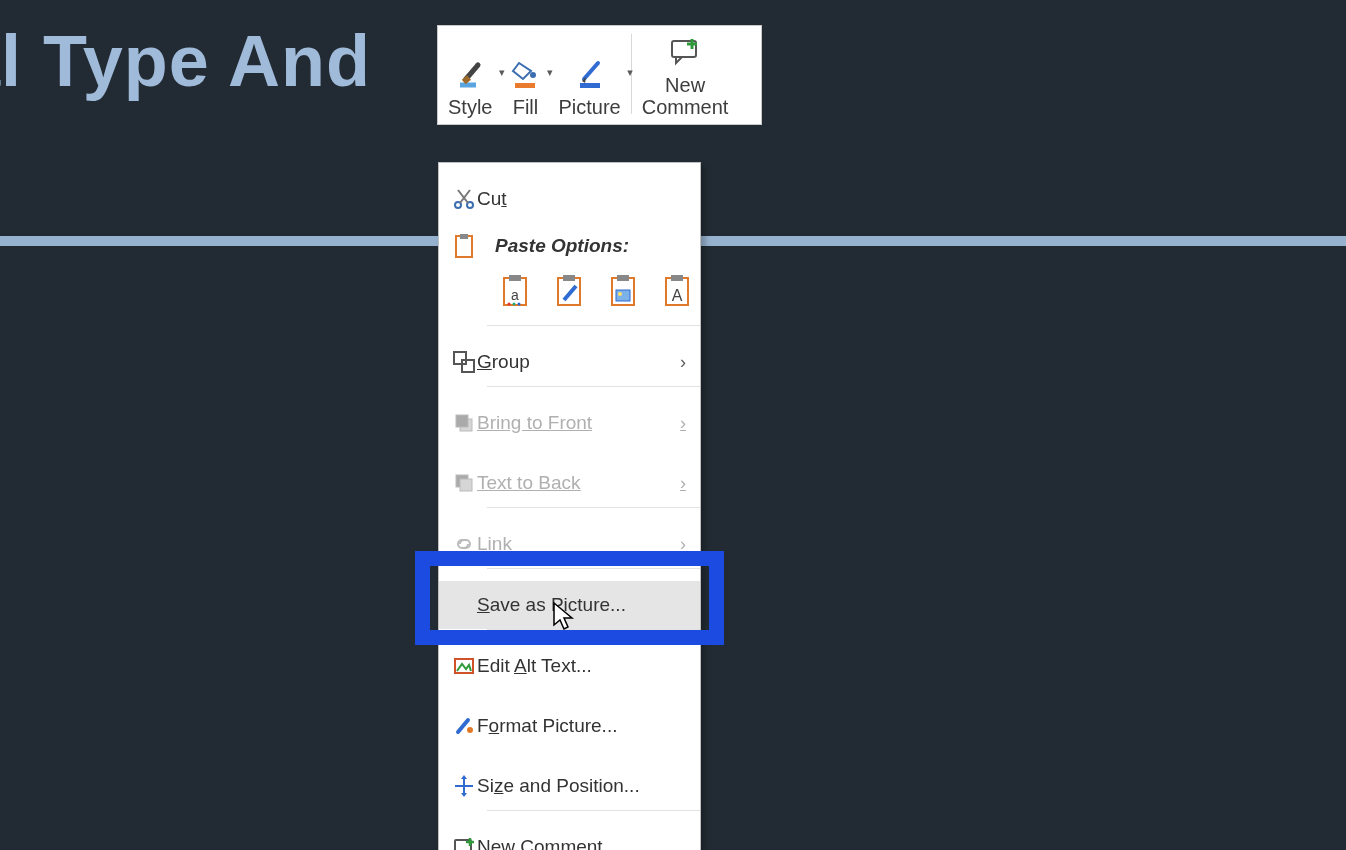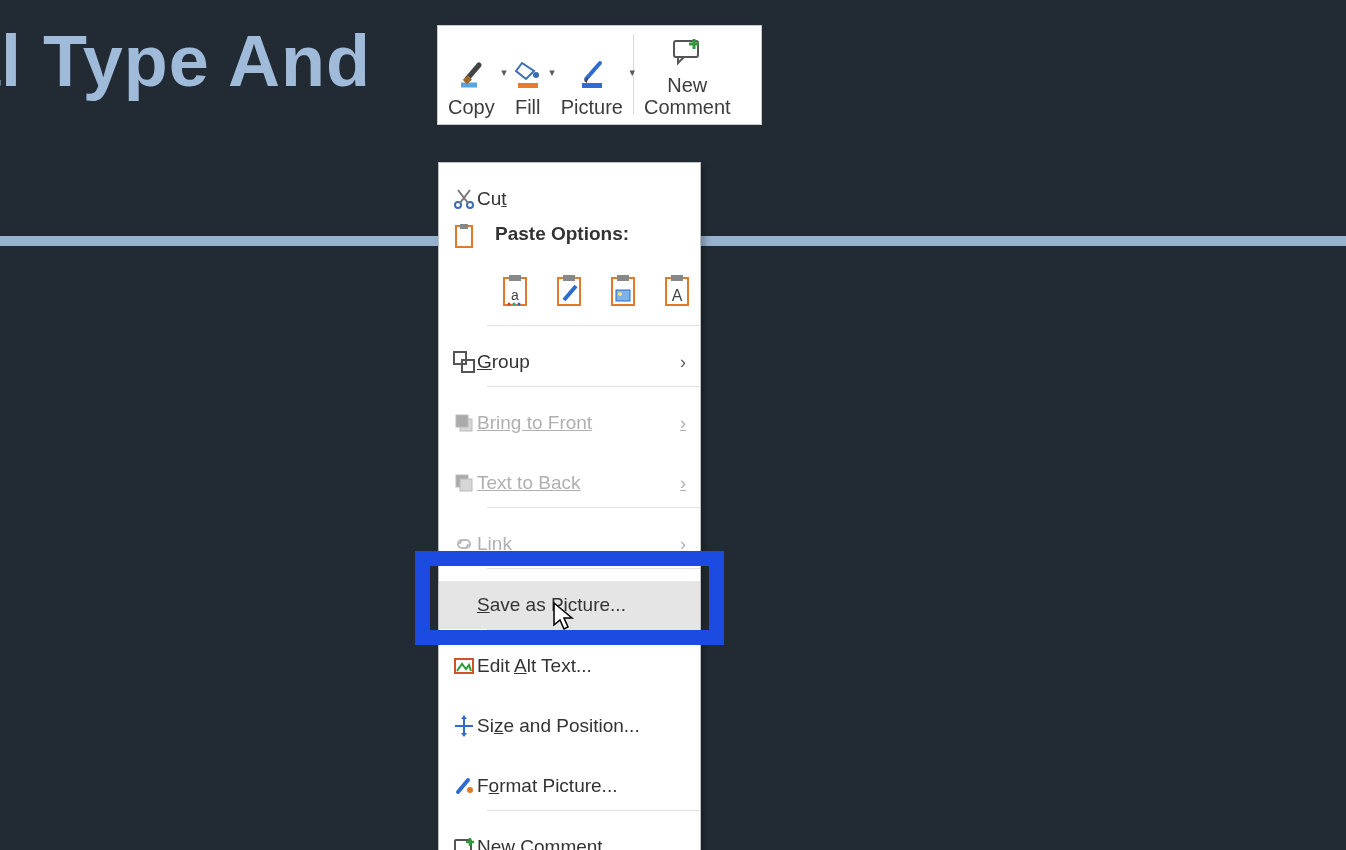--- a/index.html
+++ b/index.html
@@ -118,25 +118,27 @@
   .cm-row.highlight {
     background: #e5e5e5;
   }
   .cm-sep {
     height: 1px;
     background: #e3e3e3;
     margin-left: 48px;
   }
   .cm-pasteheader {
     display: flex;
+    align-items: center;
     height: 46px;
     padding: 0 14px 0 12px;
     gap: 18px;
     font-weight: 600;
     color: #333;
+    font-style: italic;
   }
   .cm-paste-options {
     display: flex;
     gap: 14px;
     padding: 2px 0 14px 56px;
   }
   .cm-paste-btn {
     width: 40px;
     height: 40px;
     display: flex;
@@ -176,21 +178,21 @@
 <div class="mini-toolbar">
   <div class="tb-item style">
     <span class="tb-icon">
       <svg width="32" height="32" viewBox="0 0 32 32">
         <line x1="6" y1="28" x2="22" y2="28" stroke="#5aa5df" stroke-width="5"></line>
         <line x1="12" y1="22" x2="24" y2="8" stroke="#444" stroke-width="5" stroke-linecap="round"></line>
         <rect x="9" y="20" width="7" height="6" fill="#9e6a2c" transform="rotate(-40 12 23)"></rect>
       </svg>
     </span>
     <span class="tb-dd">▾</span>
-    <span class="tb-label">Copy</span>
+    <span class="tb-label">Style</span>
   </div>
 
   <div class="tb-item fill">
     <span class="tb-icon">
       <svg width="32" height="32" viewBox="0 0 32 32">
         <rect x="6" y="26" width="20" height="5" fill="#e97b2f"></rect>
         <path d="M10 6 L22 14 L14 22 L4 14 Z" fill="#fff" stroke="#3b6db0" stroke-width="2"></path>
         <circle cx="24" cy="18" r="3" fill="#3b6db0"></circle>
       </svg>
     </span>
@@ -353,37 +355,37 @@
           <rect x="3" y="5" width="18" height="14" fill="#fff" stroke="#d0512a" stroke-width="2"></rect>
           <polyline points="5,17 10,10 14,15 17,11 19,17" fill="none" stroke="#2e9a3a" stroke-width="2"></polyline>
         </svg>
     </span>
     <span class="cm-label"><span>Edit </span><span class="u">A</span><span>lt Text...</span></span>
   </div>
 
   <div class="cm-row">
     <span class="cm-icon">
       <svg width="24" height="24" viewBox="0 0 24 24">
+          <path d="M6 18 L16 6" stroke="#2f6bd0" stroke-width="4" stroke-linecap="round"></path>
+          <circle cx="18" cy="16" r="3" fill="#e07a2a"></circle>
+        </svg>
+    </span>
+    <span class="cm-label"><span>F</span><span class="u">o</span><span>rmat Picture...</span></span>
+  </div>
+
+  <div class="cm-row">
+    <span class="cm-icon">
+      <svg width="24" height="24" viewBox="0 0 24 24">
           <line x1="12" y1="3" x2="12" y2="21" stroke="#2f6bd0" stroke-width="2"></line>
           <line x1="3" y1="12" x2="21" y2="12" stroke="#2f6bd0" stroke-width="2"></line>
           <polygon points="12,1 9,5 15,5" fill="#2f6bd0"></polygon>
           <polygon points="12,23 9,19 15,19" fill="#2f6bd0"></polygon>
         </svg>
     </span>
     <span class="cm-label"><span>Si</span><span class="u">z</span><span>e and Position...</span></span>
-  </div>
-
-  <div class="cm-row">
-    <span class="cm-icon">
-      <svg width="24" height="24" viewBox="0 0 24 24">
-          <path d="M6 18 L16 6" stroke="#2f6bd0" stroke-width="4" stroke-linecap="round"></path>
-          <circle cx="18" cy="16" r="3" fill="#e07a2a"></circle>
-        </svg>
-    </span>
-    <span class="cm-label"><span>F</span><span class="u">o</span><span>rmat Picture...</span></span>
   </div>
 
   <div class="cm-sep"></div>
 
   <div class="cm-row">
     <span class="cm-icon">
       <svg width="24" height="24" viewBox="0 0 24 24">
           <rect x="3" y="5" width="16" height="11" rx="1" fill="#fff" stroke="#555" stroke-width="2"></rect>
           <polygon points="6,16 6,21 11,16" fill="#fff" stroke="#555" stroke-width="2"></polygon>
           <line x1="18" y1="3" x2="18" y2="11" stroke="#2e9a3a" stroke-width="2.5"></line>

